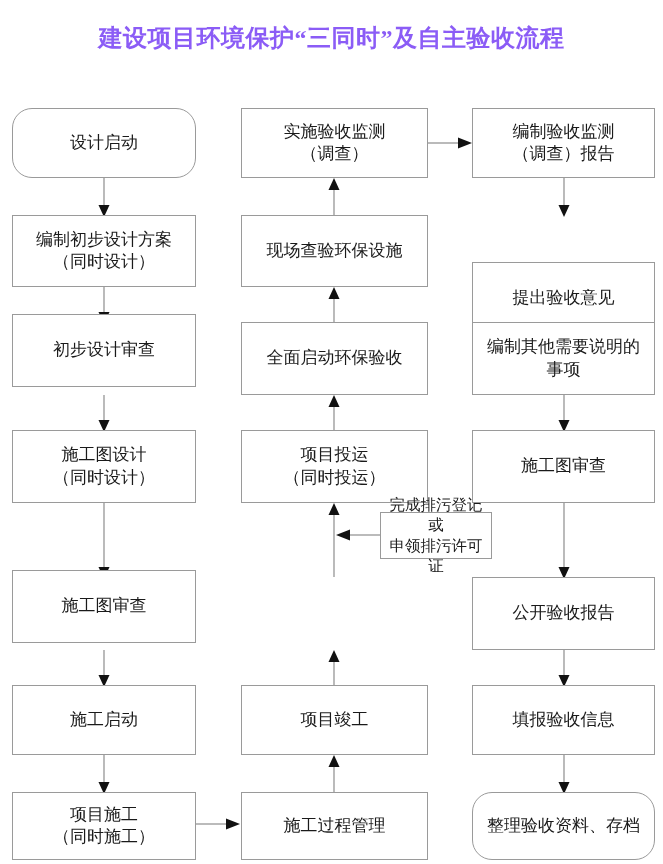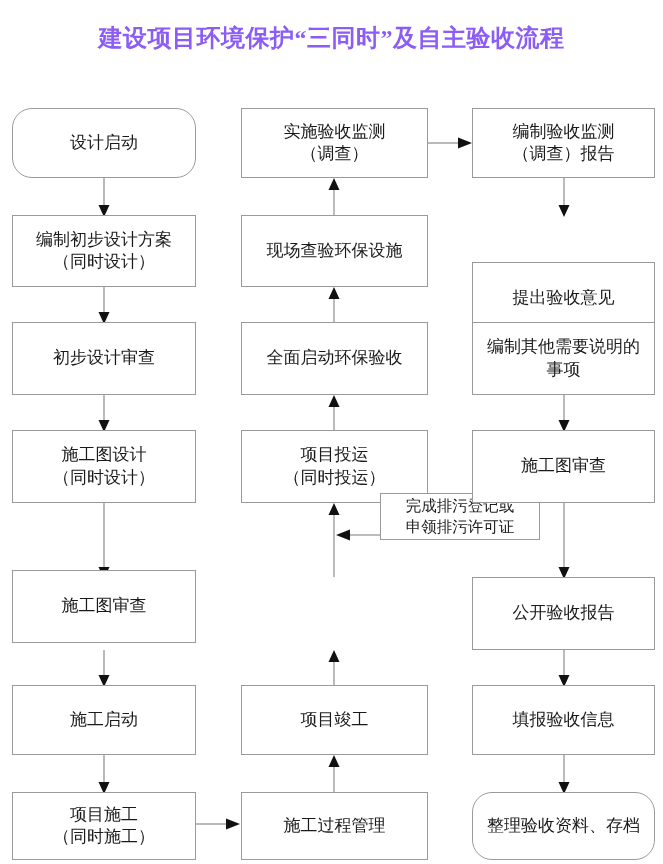--- a/index.html
+++ b/index.html
@@ -132,38 +132,38 @@
     <line x1="564" y1="650" x2="564" y2="679"></line>
     <polygon points="564,687 558.5,675 569.5,675"></polygon>
 
     <line x1="564" y1="755" x2="564" y2="786"></line>
     <polygon points="564,794 558.5,782 569.5,782"></polygon>
   </svg>
 
   <div class="node rounded" style="left:12px; top:108px; width:184px; height:70px;">设计启动</div>
   <div class="node" style="left:12px; top:215px; width:184px; height:72px;">编制初步设计方案
 （同时设计）</div>
-  <div class="node" style="left:12px; top:322px; width:184px; height:73px;">初步设计审查</div>
+  <div class="node" style="left:12px; top:314px; width:184px; height:73px;">初步设计审查</div>
   <div class="node" style="left:12px; top:430px; width:184px; height:73px;">施工图设计
 （同时设计）</div>
   <div class="node" style="left:12px; top:570px; width:184px; height:73px;">施工图审查</div>
   <div class="node" style="left:12px; top:685px; width:184px; height:70px;">施工启动</div>
   <div class="node" style="left:12px; top:792px; width:184px; height:68px;">项目施工
 （同时施工）</div>
 
   <div class="node" style="left:241px; top:108px; width:187px; height:70px;">实施验收监测
 （调查）</div>
   <div class="node" style="left:241px; top:215px; width:187px; height:72px;">现场查验环保设施</div>
   <div class="node" style="left:241px; top:322px; width:187px; height:73px;">全面启动环保验收</div>
   <div class="node" style="left:241px; top:430px; width:187px; height:73px;">项目投运
 （同时投运）</div>
   <div class="node" style="left:241px; top:685px; width:187px; height:70px;">项目竣工</div>
   <div class="node" style="left:241px; top:792px; width:187px; height:68px;">施工过程管理</div>
 
-  <div class="node note" style="left:380px; top:493px; width:160px; height:47px;">完成排污登记或
+  <div class="node note" style="left:380px; top:512px; width:112px; height:47px;">完成排污登记或
 申领排污许可证</div>
 
   <div class="node" style="left:472px; top:108px; width:183px; height:70px;">编制验收监测
 （调查）报告</div>
   <div class="node" style="left:472px; top:215px; width:183px; height:72px;margin-top:47px;">提出验收意见</div>
   <div class="node" style="left:472px; top:322px; width:183px; height:73px;">编制其他需要说明的
 事项</div>
   <div class="node" style="left:472px; top:430px; width:183px; height:73px;">施工图审查</div>
   <div class="node" style="left:472px; top:577px; width:183px; height:73px;">公开验收报告</div>
   <div class="node" style="left:472px; top:685px; width:183px; height:70px;">填报验收信息</div>

